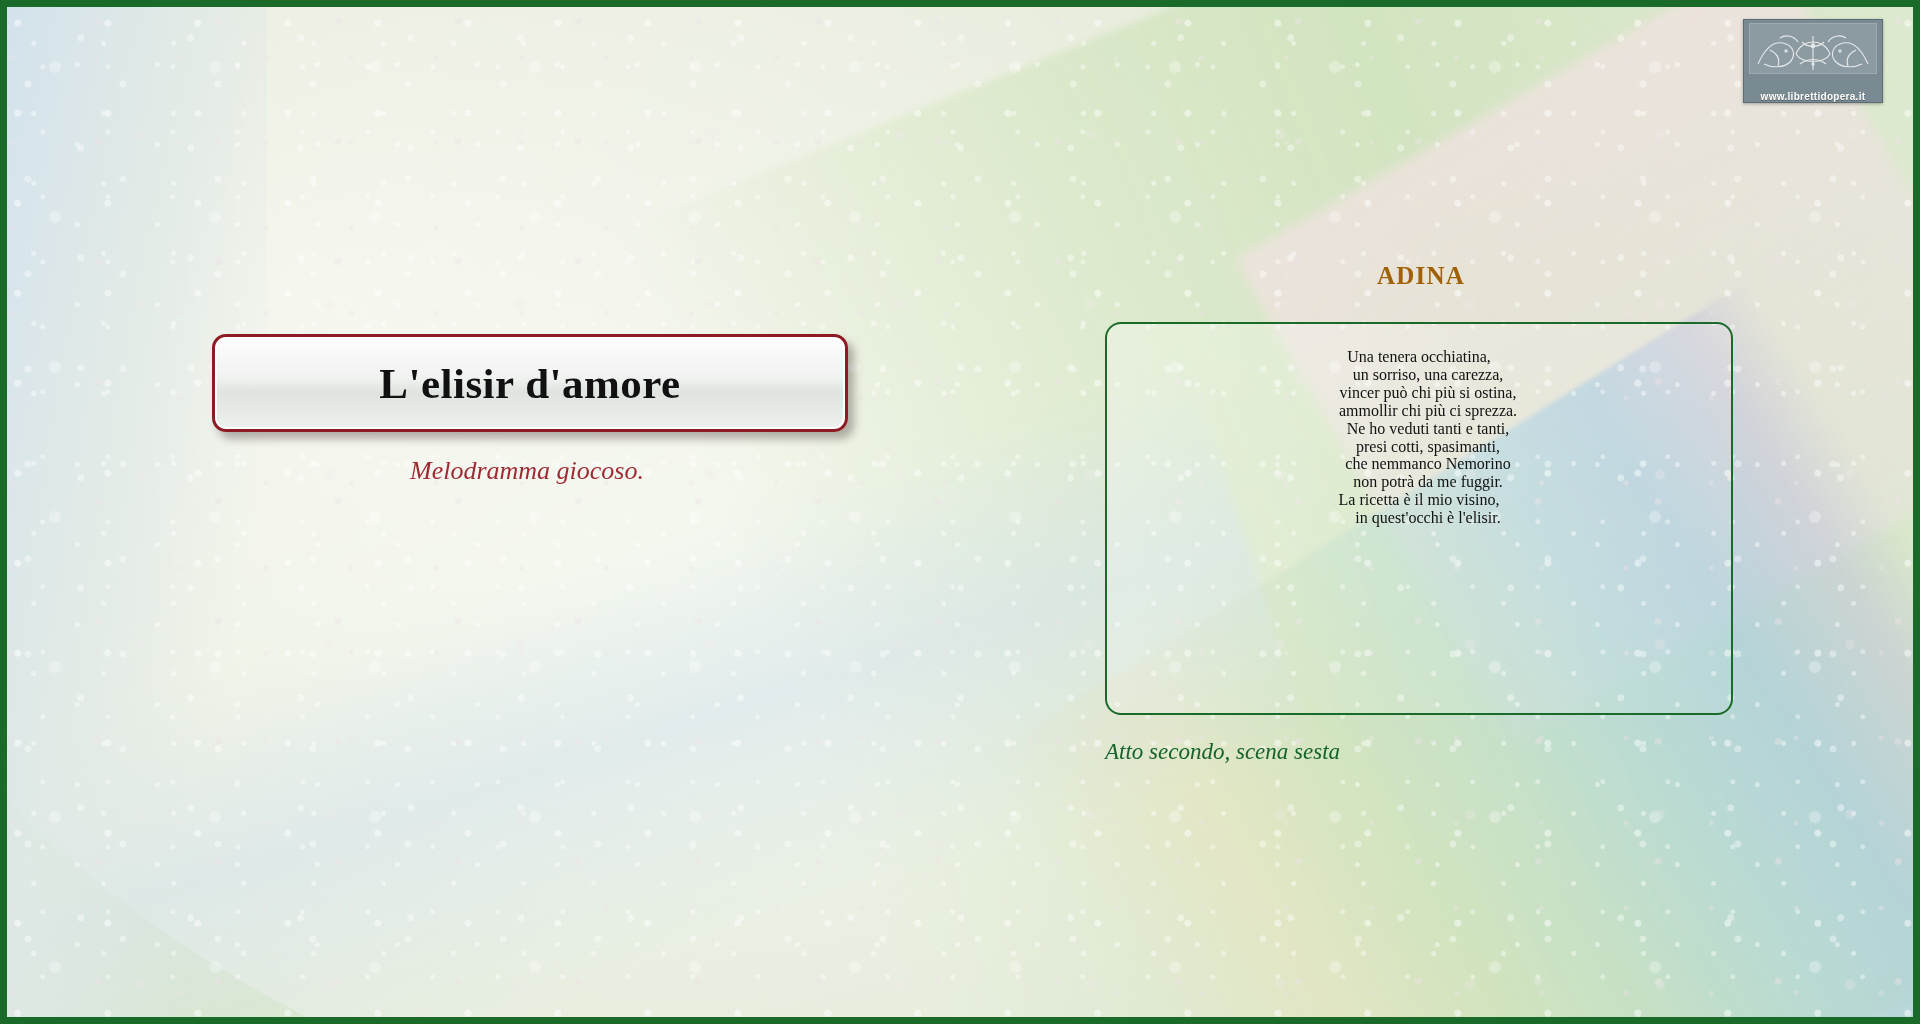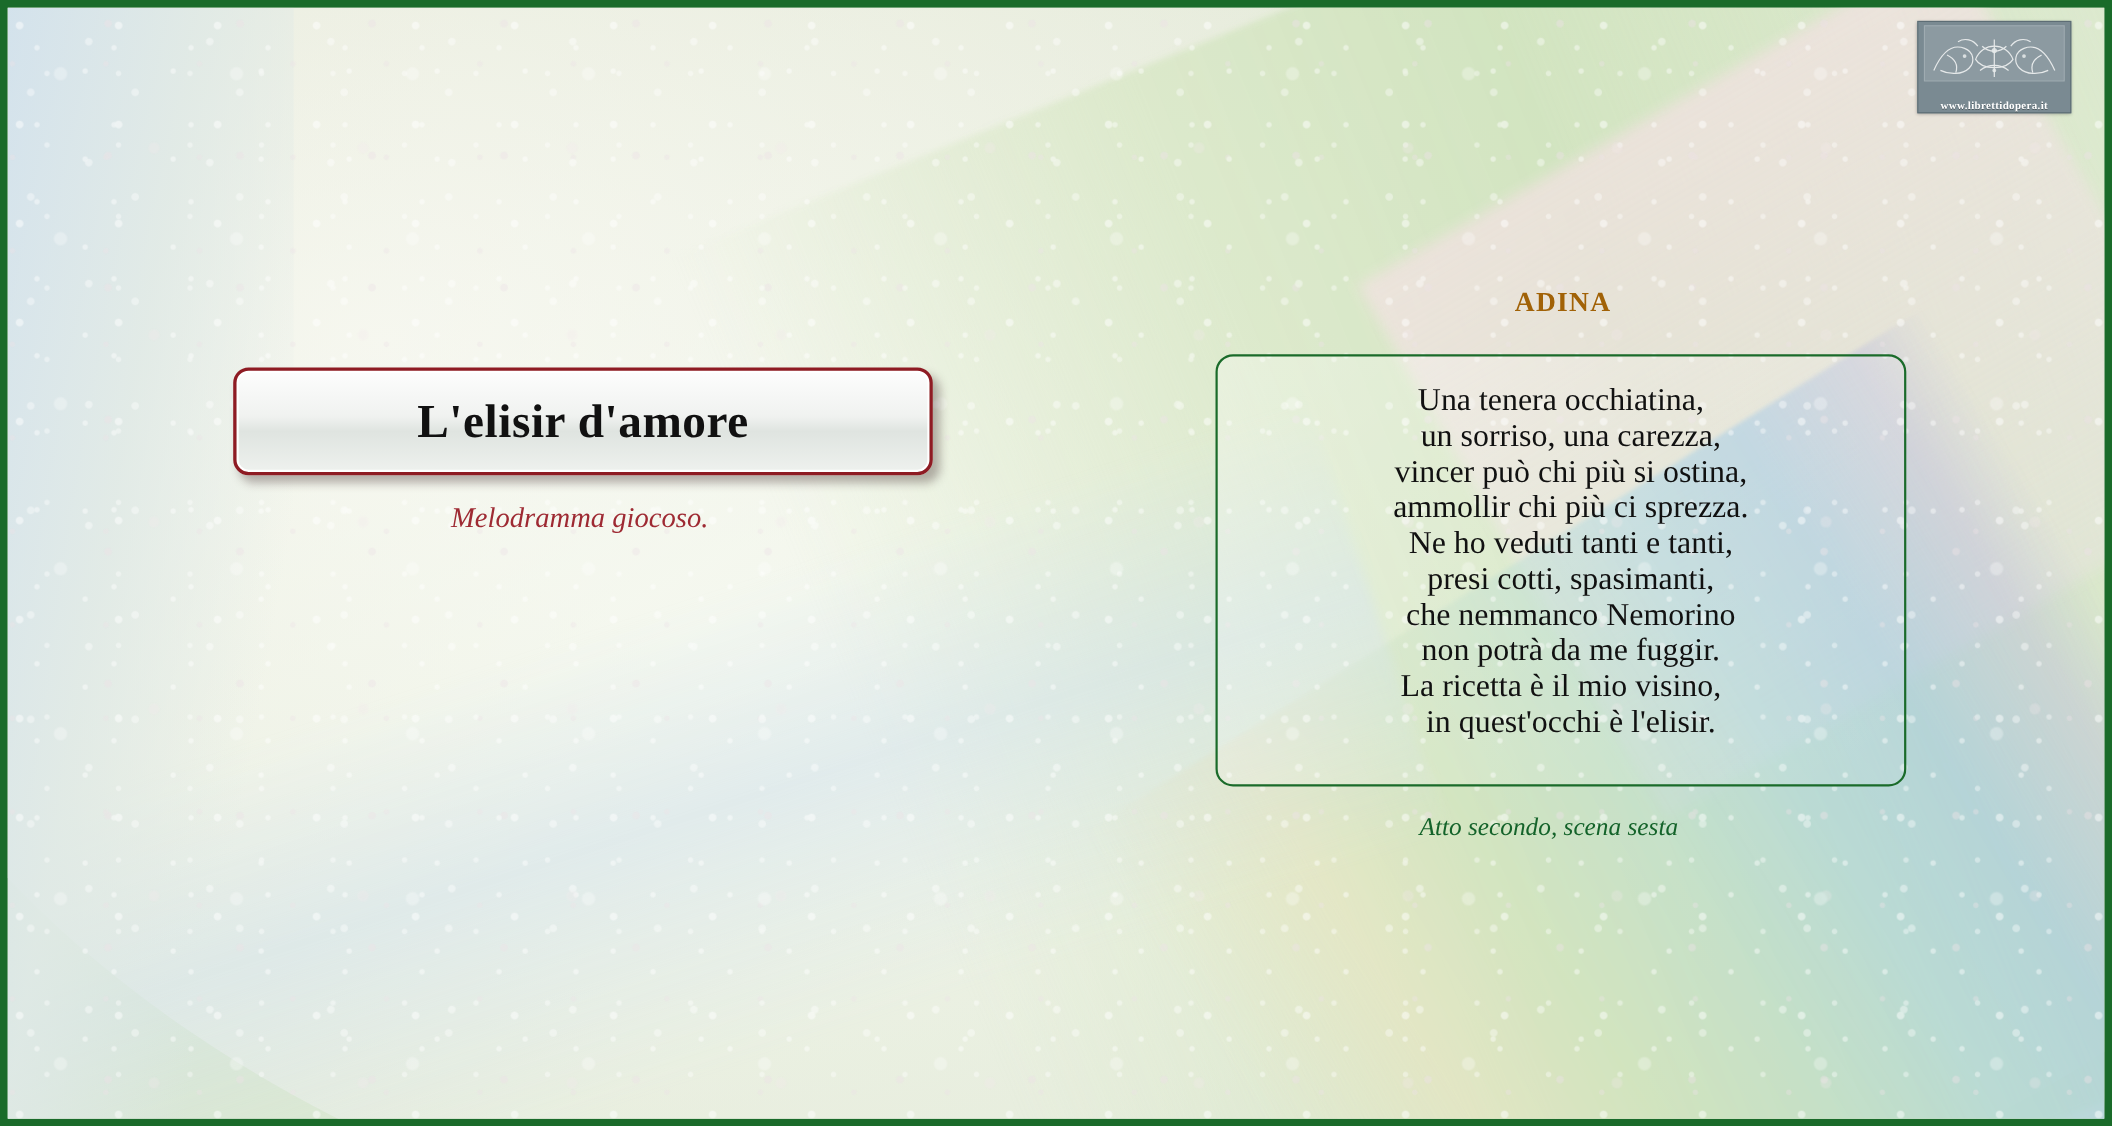--- a/index.html
+++ b/index.html
@@ -129,21 +129,21 @@
   .logo-art {
     width: 126px;
     height: 56px;
     background: #8c9aa1;
     border: 1px solid #9fabb1;
     position: relative;
     overflow: hidden;
   }
   .logo-art svg { display:block; }
   .logo-url {
-    font-family: Liberation Serif, serif;
+    font-family: Liberation Sans, sans-serif;
     font-size: 10px;
     font-weight: bold;
     color: #ffffff;
     letter-spacing: .3px;
     margin-top: 17px;
     text-shadow: 0 1px 0 rgba(0,0,0,.35);
   }
 
   
   .title-plate-wrap {
@@ -222,33 +222,33 @@
     height: 393px;
     box-sizing: border-box;
     border: 2px solid #1a6b2a;
     border-radius: 16px;
     background: linear-gradient(135deg, rgba(255,255,255,0.30) 0%, rgba(255,255,255,0.12) 55%, rgba(255,255,255,0.05) 100%);
     padding-top: 24px;
   }
   .verse-lines {
     text-align: center;
     font-family: "Liberation Serif", serif;
-    font-size: 29px;
+    font-size: 16px;
     color: #111111;
     line-height: 1.12;
   }
   .verse-line { white-space: pre; }
   .verse-line.indent { padding-left: 18px; }
 
   .scene-caption {
     position: absolute;
     left: 1098px;
     top: 732px;
     width: 628px;
-    text-align: center;
+    text-align: left;
     padding-right: 22px;
     box-sizing: border-box;
     font-family: "Liberation Serif", serif;
     font-style: italic;
     font-size: 23px;
     color: #14632a;
   }
 </style>
 </head>
 <body>

